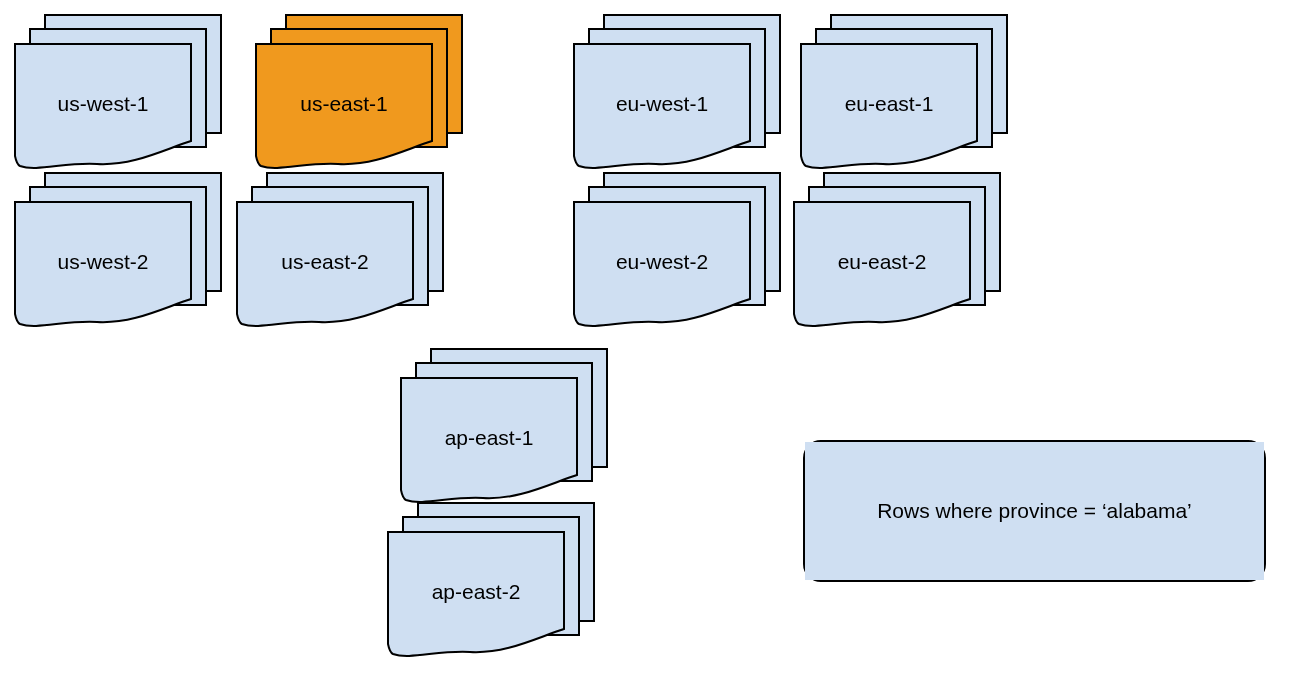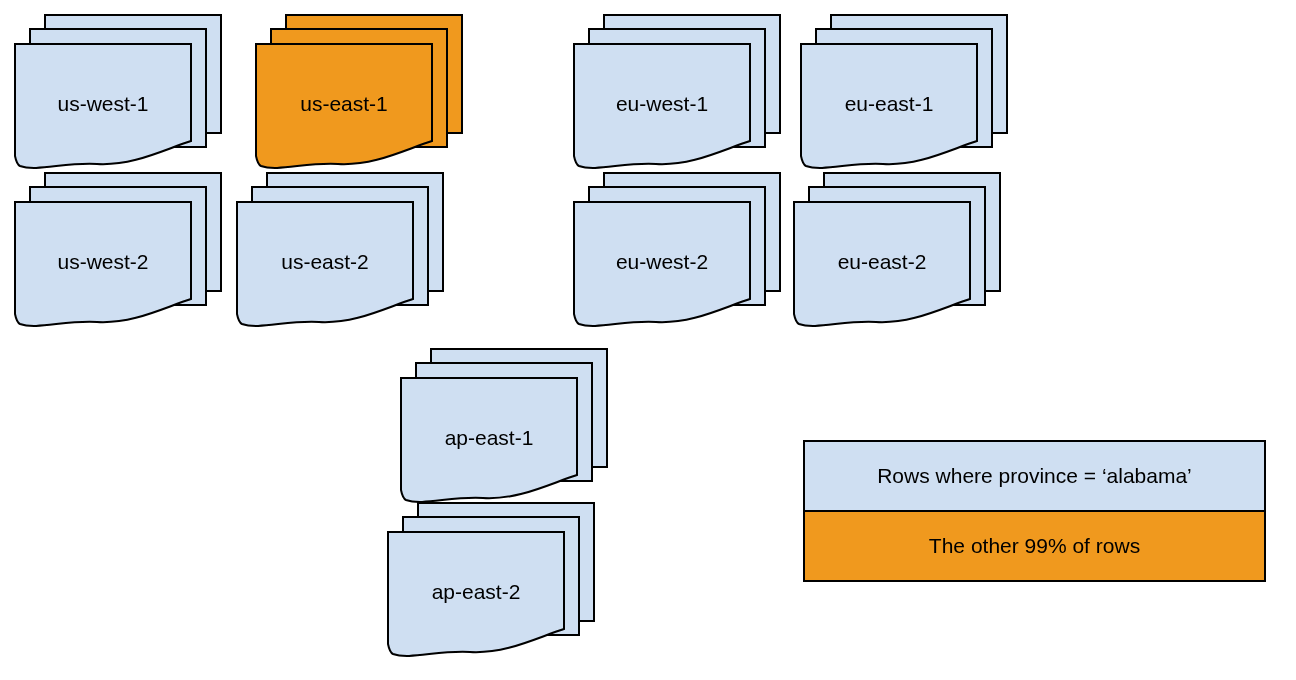--- a/index.html
+++ b/index.html
@@ -46,26 +46,23 @@
   .legend-row + .legend-row {
     border-top-style: solid;
     border-top-width: 2px;
   }
 </style>
 </head>
 <body>
 
 <div id="canvas">
 
-  <div class="legend" style="left: 803px; top: 440px; width: 463px; height: 142px; border-color: rgb(0, 0, 0); color: rgb(0, 0, 0);">
+  <div class="legend" style="left: 803px; top: 440px; width: 463px; height: 142px; border-color: rgb(0, 0, 0); color: rgb(0, 0, 0); border-radius: 18px;">
     <div class="legend-row" id="legend-row-0" style="background: rgb(207, 223, 242); border-top-color: rgb(0, 0, 0);">
       <span>Rows where province = ‘alabama’</span>
-    </div>
-    <div class="legend-row" id="legend-row-1" style="background: rgb(240, 153, 30); border-top-color: rgb(0, 0, 0);">
-      <span>The other 99% of rows</span>
     </div>
   </div>
 
 <svg class="stack" width="210" height="158" viewBox="0 0 210 158" style="left: 14px; top: 14px;">
       <rect class="page page-back" x="31" y="1" width="176" height="118" fill="#cfdff2" stroke="#000000"></rect>
       <rect class="page page-mid" x="16" y="15" width="176" height="118" fill="#cfdff2" stroke="#000000"></rect>
       <path class="page page-front" d="M1,30 L177,30 L177,127 C149,136 119,152 83,150 C51,148 23,158 6,152 C4,151 2,147 1,142 Z" fill="#cfdff2" stroke="#000000"></path>
       <text class="stack-label" x="89" y="97" fill="#000000">us-west-1</text>
     </svg>
     <svg class="stack" width="210" height="158" viewBox="0 0 210 158" style="left: 255px; top: 14px;">

